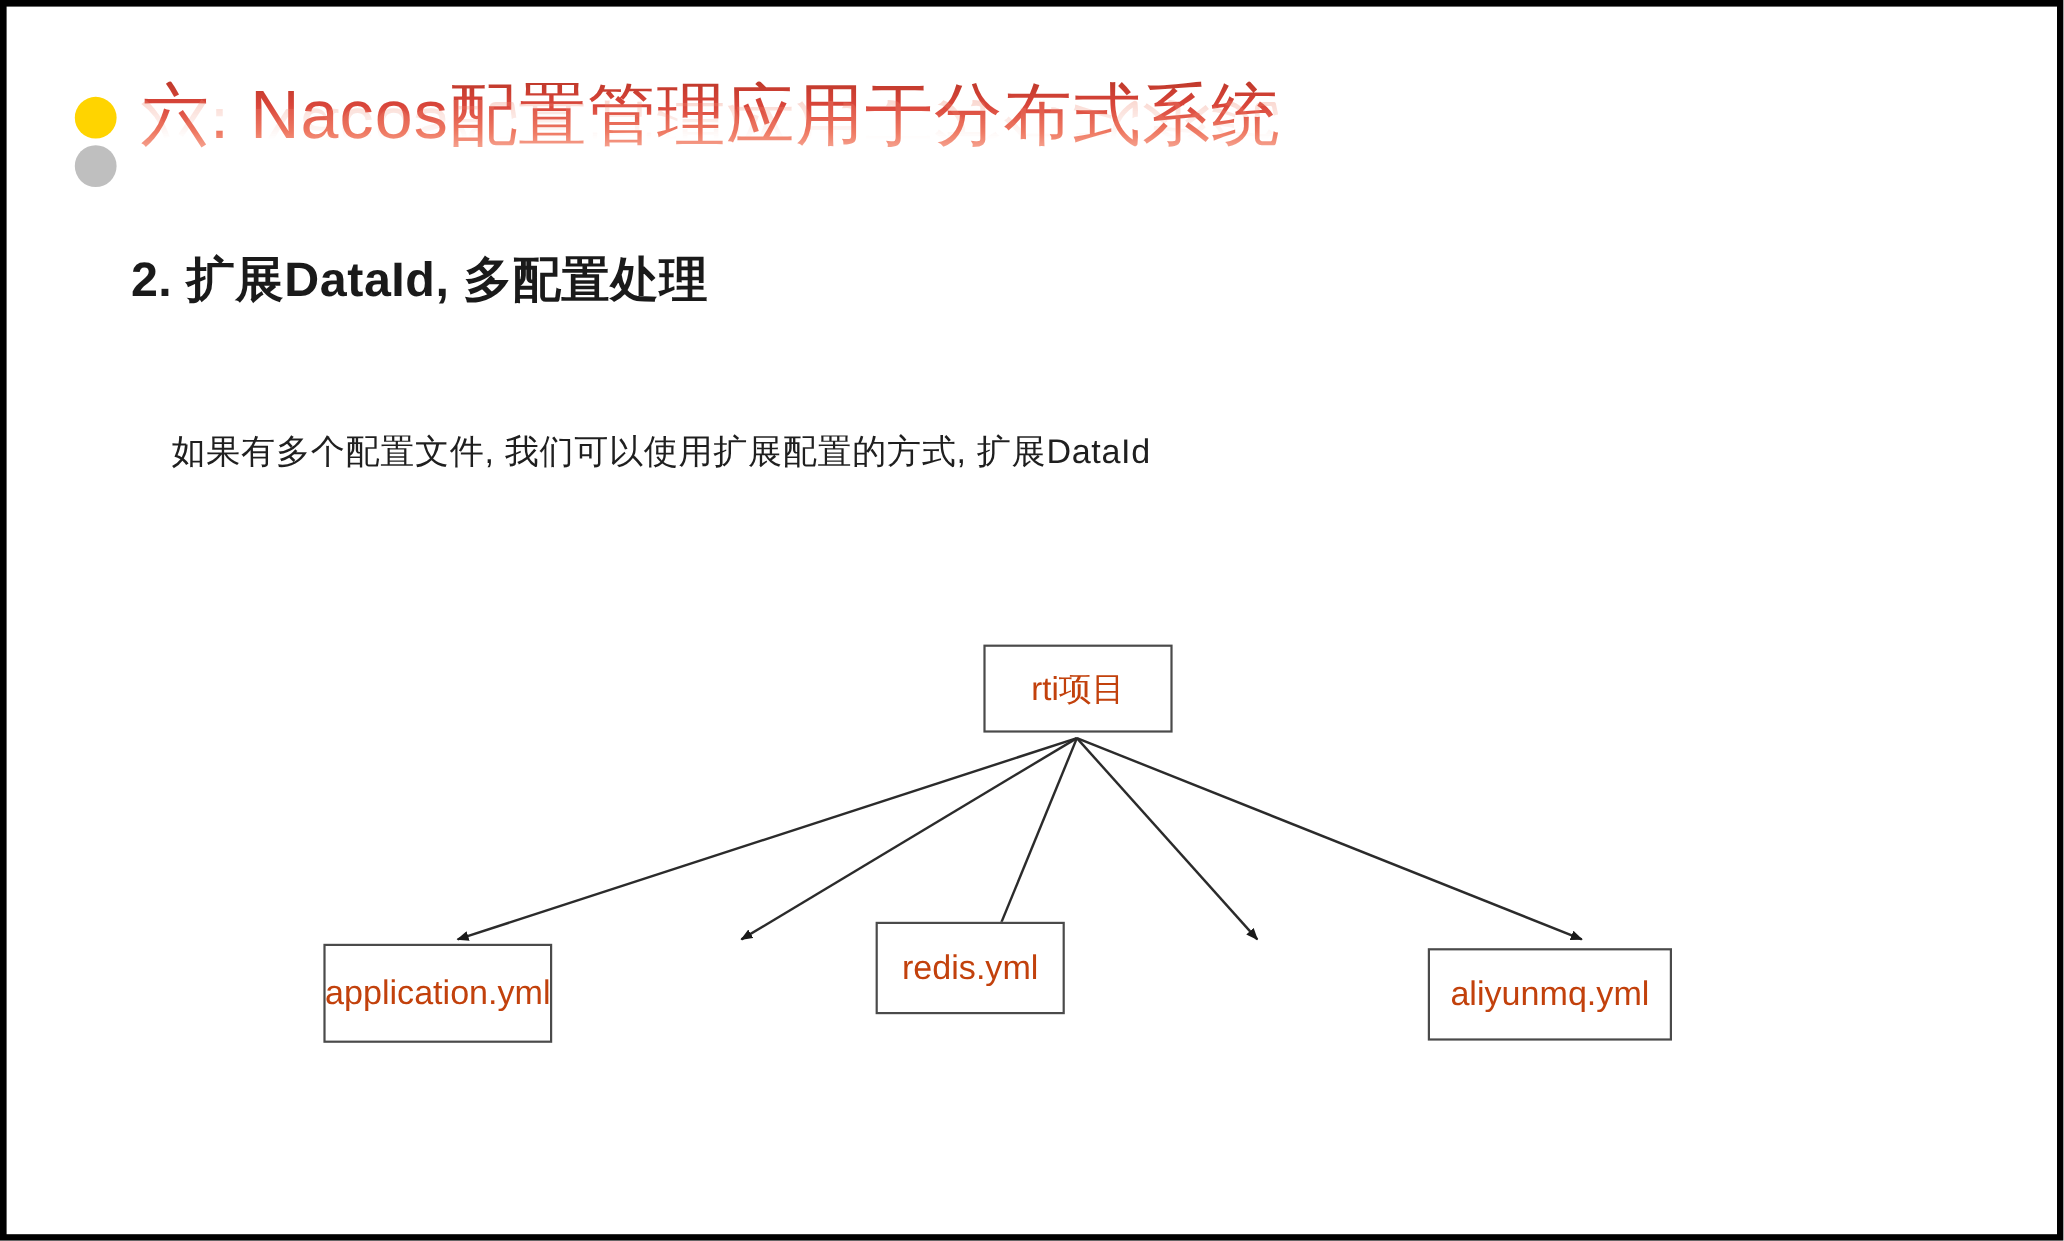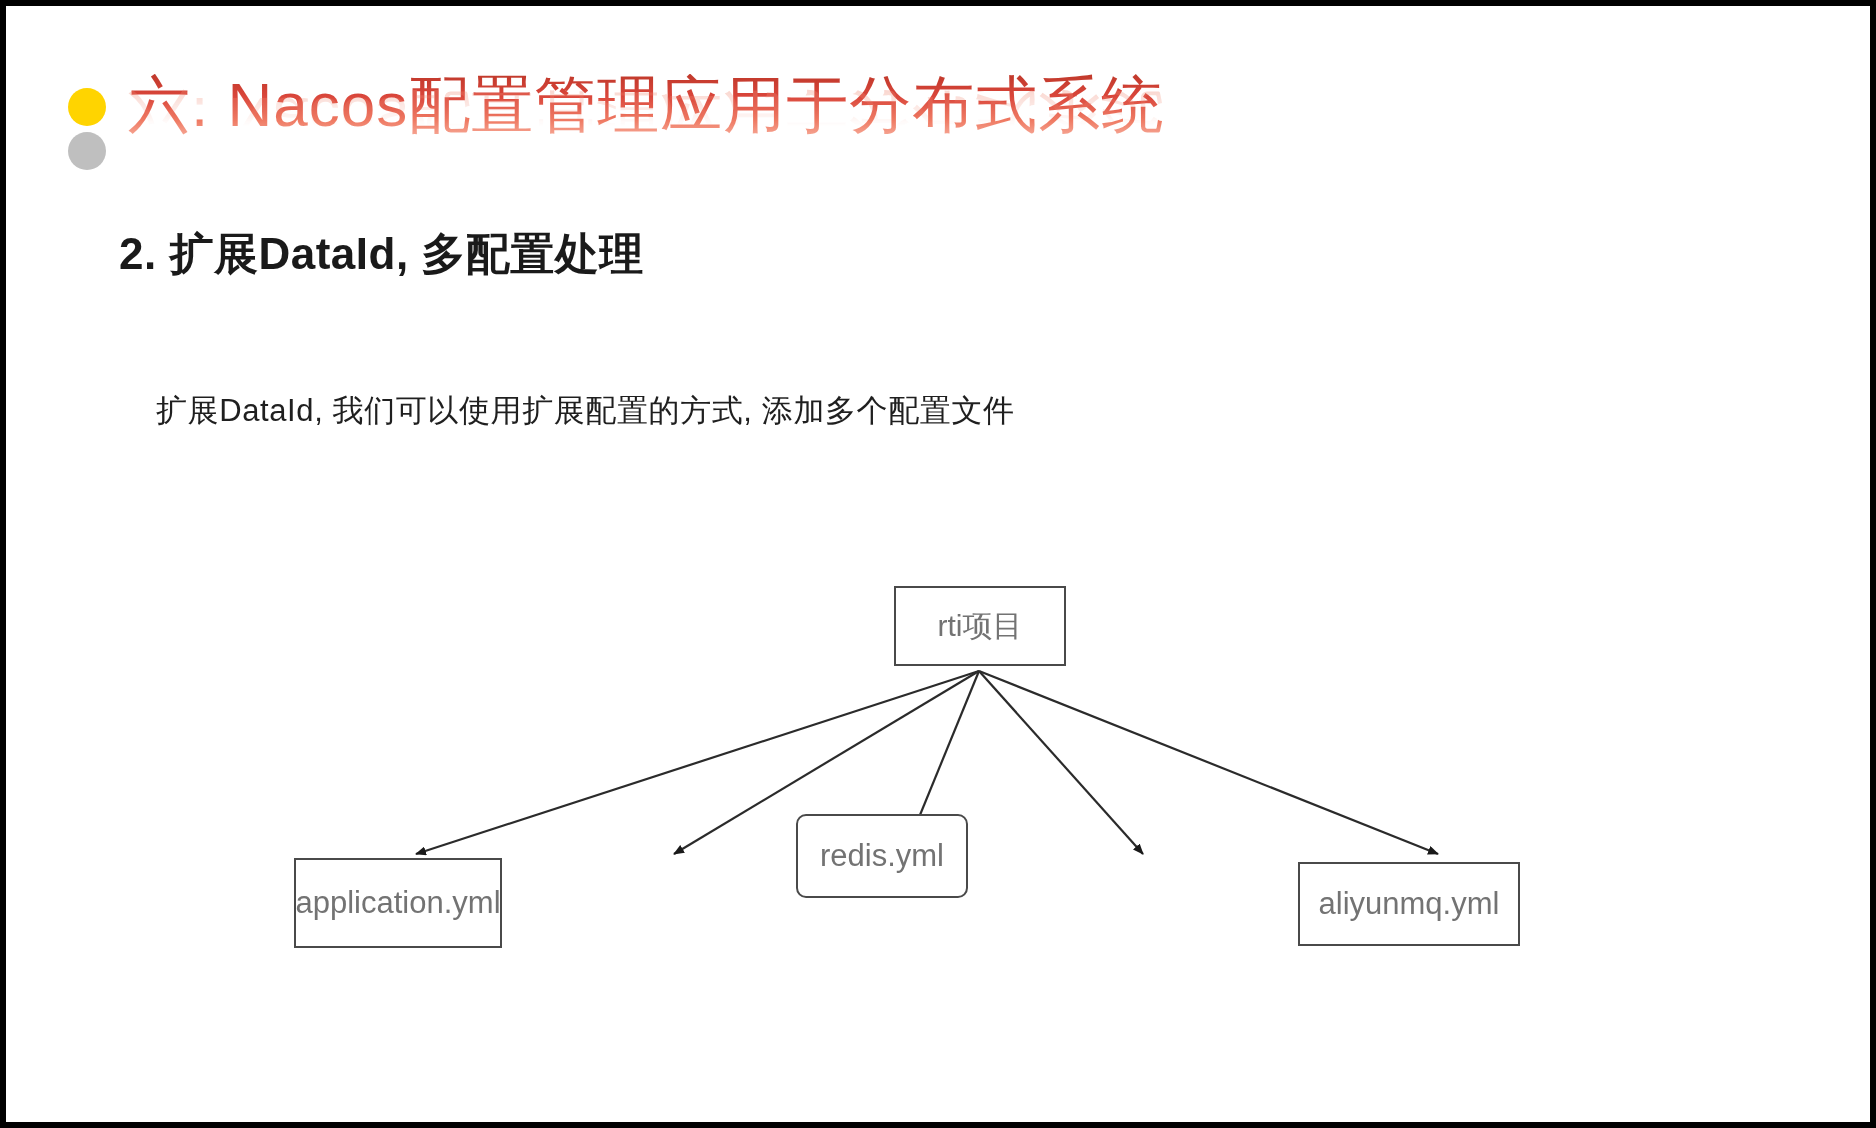--- a/index.html
+++ b/index.html
@@ -108,41 +108,41 @@
     top: 0;
   }
   .node-box {
     position: absolute;
     background: #ffffff;
     border: 2px solid #4a4a4a;
     box-sizing: border-box;
     display: flex;
     align-items: center;
     justify-content: center;
-    color: #737373;
+    color: #c2410c;
     font-size: 31px;
     white-space: nowrap;
   }
   .node-box.root { font-size: 30px; }
 </style>
 </head>
 <body>
 
 <div id="slide">
 
   <div id="title-block">
     <span class="title-dot yellow"></span>
     <span class="title-dot gray"></span>
     <div id="title-text">六. Nacos配置管理应用于分布式系统</div>
     <div id="title-reflection" aria-hidden="true">六. Nacos配置管理应用于分布式系统</div>
   </div>
 
   <div id="section-heading">2. 扩展DataId, 多配置处理</div>
 
-  <div id="body-paragraph">扩展DataId, 我们可以使用扩展配置的方式, 添加多个配置文件</div>
+  <div id="body-paragraph">如果有多个配置文件, 我们可以使用扩展配置的方式, 扩展DataId</div>
 
   <div id="diagram">
 
     <svg id="diagram-svg" width="1876" height="1128">
       <defs>
         <marker id="arrowhead" markerWidth="11" markerHeight="9" refX="10" refY="4.5" orient="auto" markerUnits="userSpaceOnUse">
           <path d="M0,0 L11,4.5 L0,9 Z" fill="#1a1a1a"></path>
         </marker>
       </defs>
       <g stroke="#2b2b2b" stroke-width="2.2" fill="none" marker-end="url(#arrowhead)">
@@ -156,21 +156,21 @@
 
     <div class="node-box root" style="left:888px; top:580px; width:172px; height:80px;">
       <span>rti项目</span>
     </div>
 
     <div class="node-box" style="left:288px; top:852px; width:208px; height:90px;">
       <span>application.yml</span>
     </div>
 
 
-    <div class="node-box" style="left:790px; top:808px; width:172px; height:84px;border-radius:10px;">
+    <div class="node-box" style="left:790px; top:832px; width:172px; height:84px;">
       <span>redis.yml</span>
     </div>
 
 
     <div class="node-box" style="left:1292px; top:856px; width:222px; height:84px;">
       <span>aliyunmq.yml</span>
     </div>
 
   </div>
 

